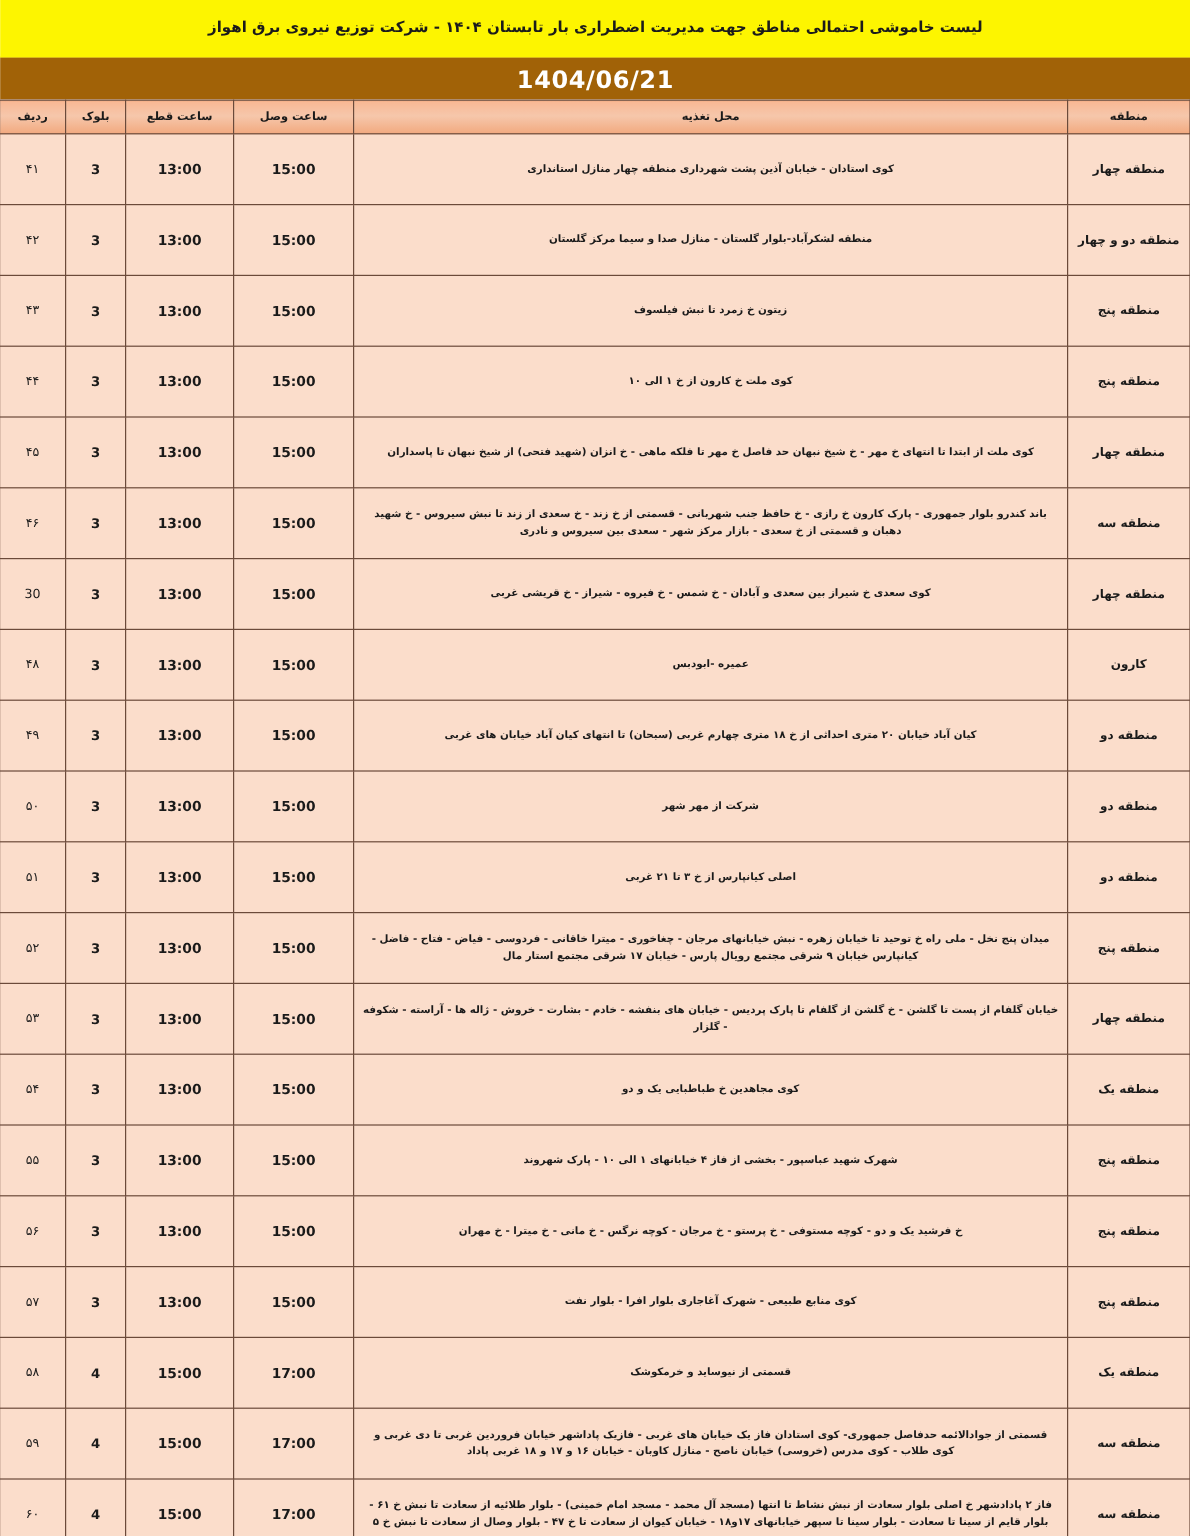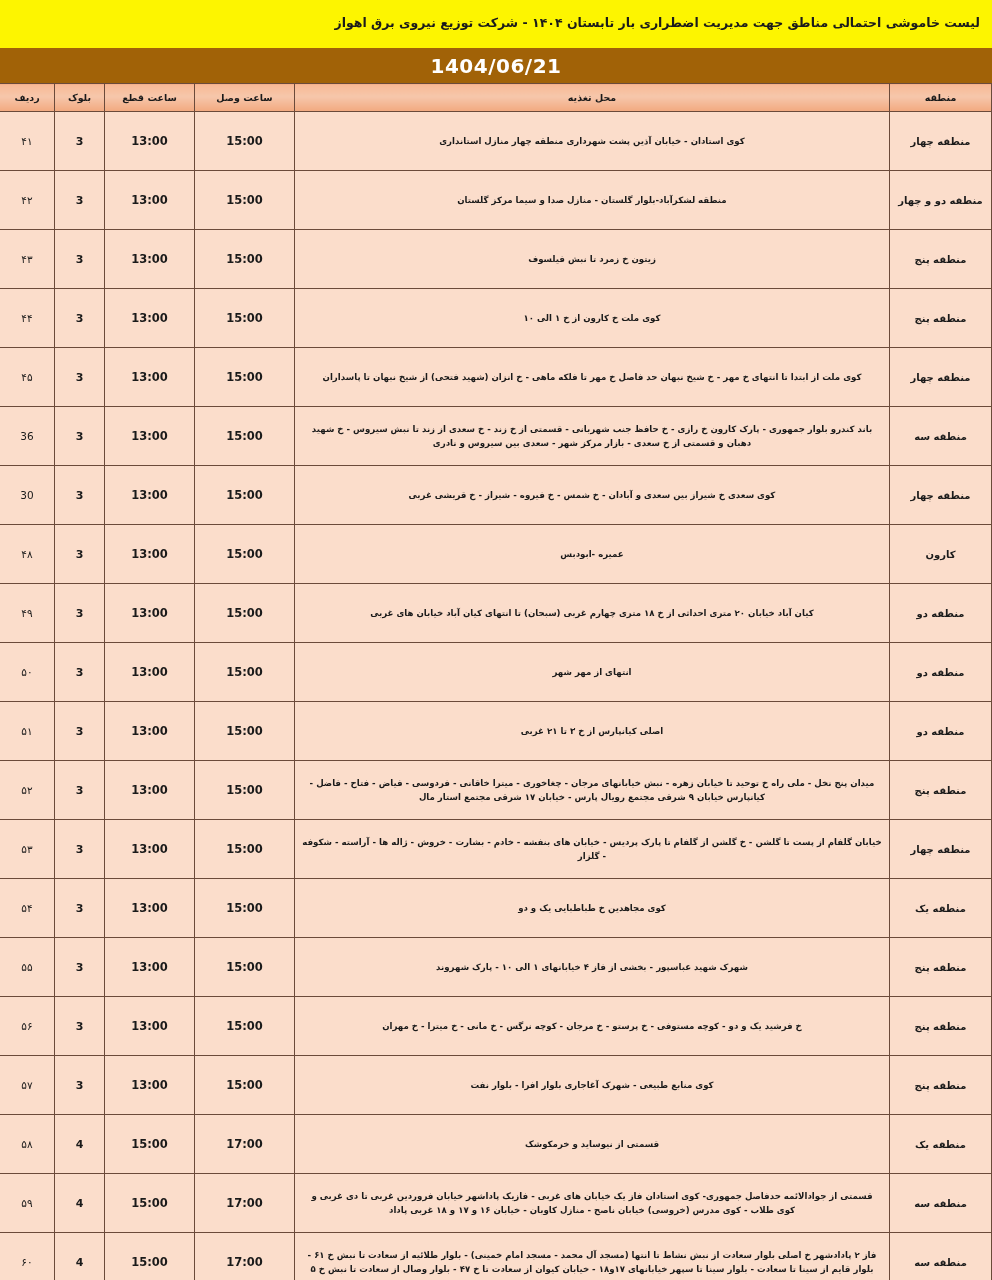--- a/index.html
+++ b/index.html
@@ -21,21 +21,21 @@
     background: #ffffff;
   }
 
   
   .title-banner {
     background: #fdf500;
     width: 100%;
     height: 48px;
     display: flex;
     align-items: center;
-    justify-content: flex-start;
+    justify-content: center;
     padding: 0 12px;
     border-bottom: 1px solid #fdf500;
   }
   .title-banner .title-text {
     font-size: 12.5px;
     font-weight: bold;
     color: #1b1b1b;
     letter-spacing: 0;
     text-align: center;
     line-height: 1.3;
@@ -199,21 +199,21 @@
           <td class="time">13:00</td>
           <td class="blok">3</td>
           <td class="radif">۴۵</td>
         </tr>
         <tr>
           <td class="zone">منطقه سه</td>
           <td class="loc">باند کندرو بلوار جمهوری  - پارک کارون خ رازی - خ حافظ جنب شهربانی - قسمتی از خ زند - خ سعدی از زند تا نبش سیروس - خ شهید دهبان و قسمتی از خ سعدی - بازار مرکز شهر - سعدی بین سیروس و نادری</td>
           <td class="time">15:00</td>
           <td class="time">13:00</td>
           <td class="blok">3</td>
-          <td class="radif">36</td>
+          <td class="radif">۴۶</td>
         </tr>
         <tr>
           <td class="zone">منطقه چهار</td>
           <td class="loc">کوی سعدی خ شیراز بین سعدی و آبادان - خ شمس - خ فیروه - شیراز - خ قریشی غربی</td>
           <td class="time">15:00</td>
           <td class="time">13:00</td>
           <td class="blok">3</td>
           <td class="radif">30</td>
         </tr>
         <tr>
@@ -227,21 +227,21 @@
         <tr>
           <td class="zone">منطقه دو</td>
           <td class="loc">کیان آباد خیابان ۲۰ متری احداثی از خ ۱۸ متری چهارم غربی (سبحان) تا انتهای کیان آباد  خیابان های غربی</td>
           <td class="time">15:00</td>
           <td class="time">13:00</td>
           <td class="blok">3</td>
           <td class="radif">۴۹</td>
         </tr>
         <tr>
           <td class="zone">منطقه دو</td>
-          <td class="loc">انتهای از مهر شهر</td>
+          <td class="loc">شرکت از مهر شهر</td>
           <td class="time">15:00</td>
           <td class="time">13:00</td>
           <td class="blok">3</td>
           <td class="radif">۵۰</td>
         </tr>
         <tr>
           <td class="zone">منطقه دو</td>
           <td class="loc">اصلی کیانپارس از خ ۳ تا ۲۱ غربی</td>
           <td class="time">15:00</td>
           <td class="time">13:00</td>

